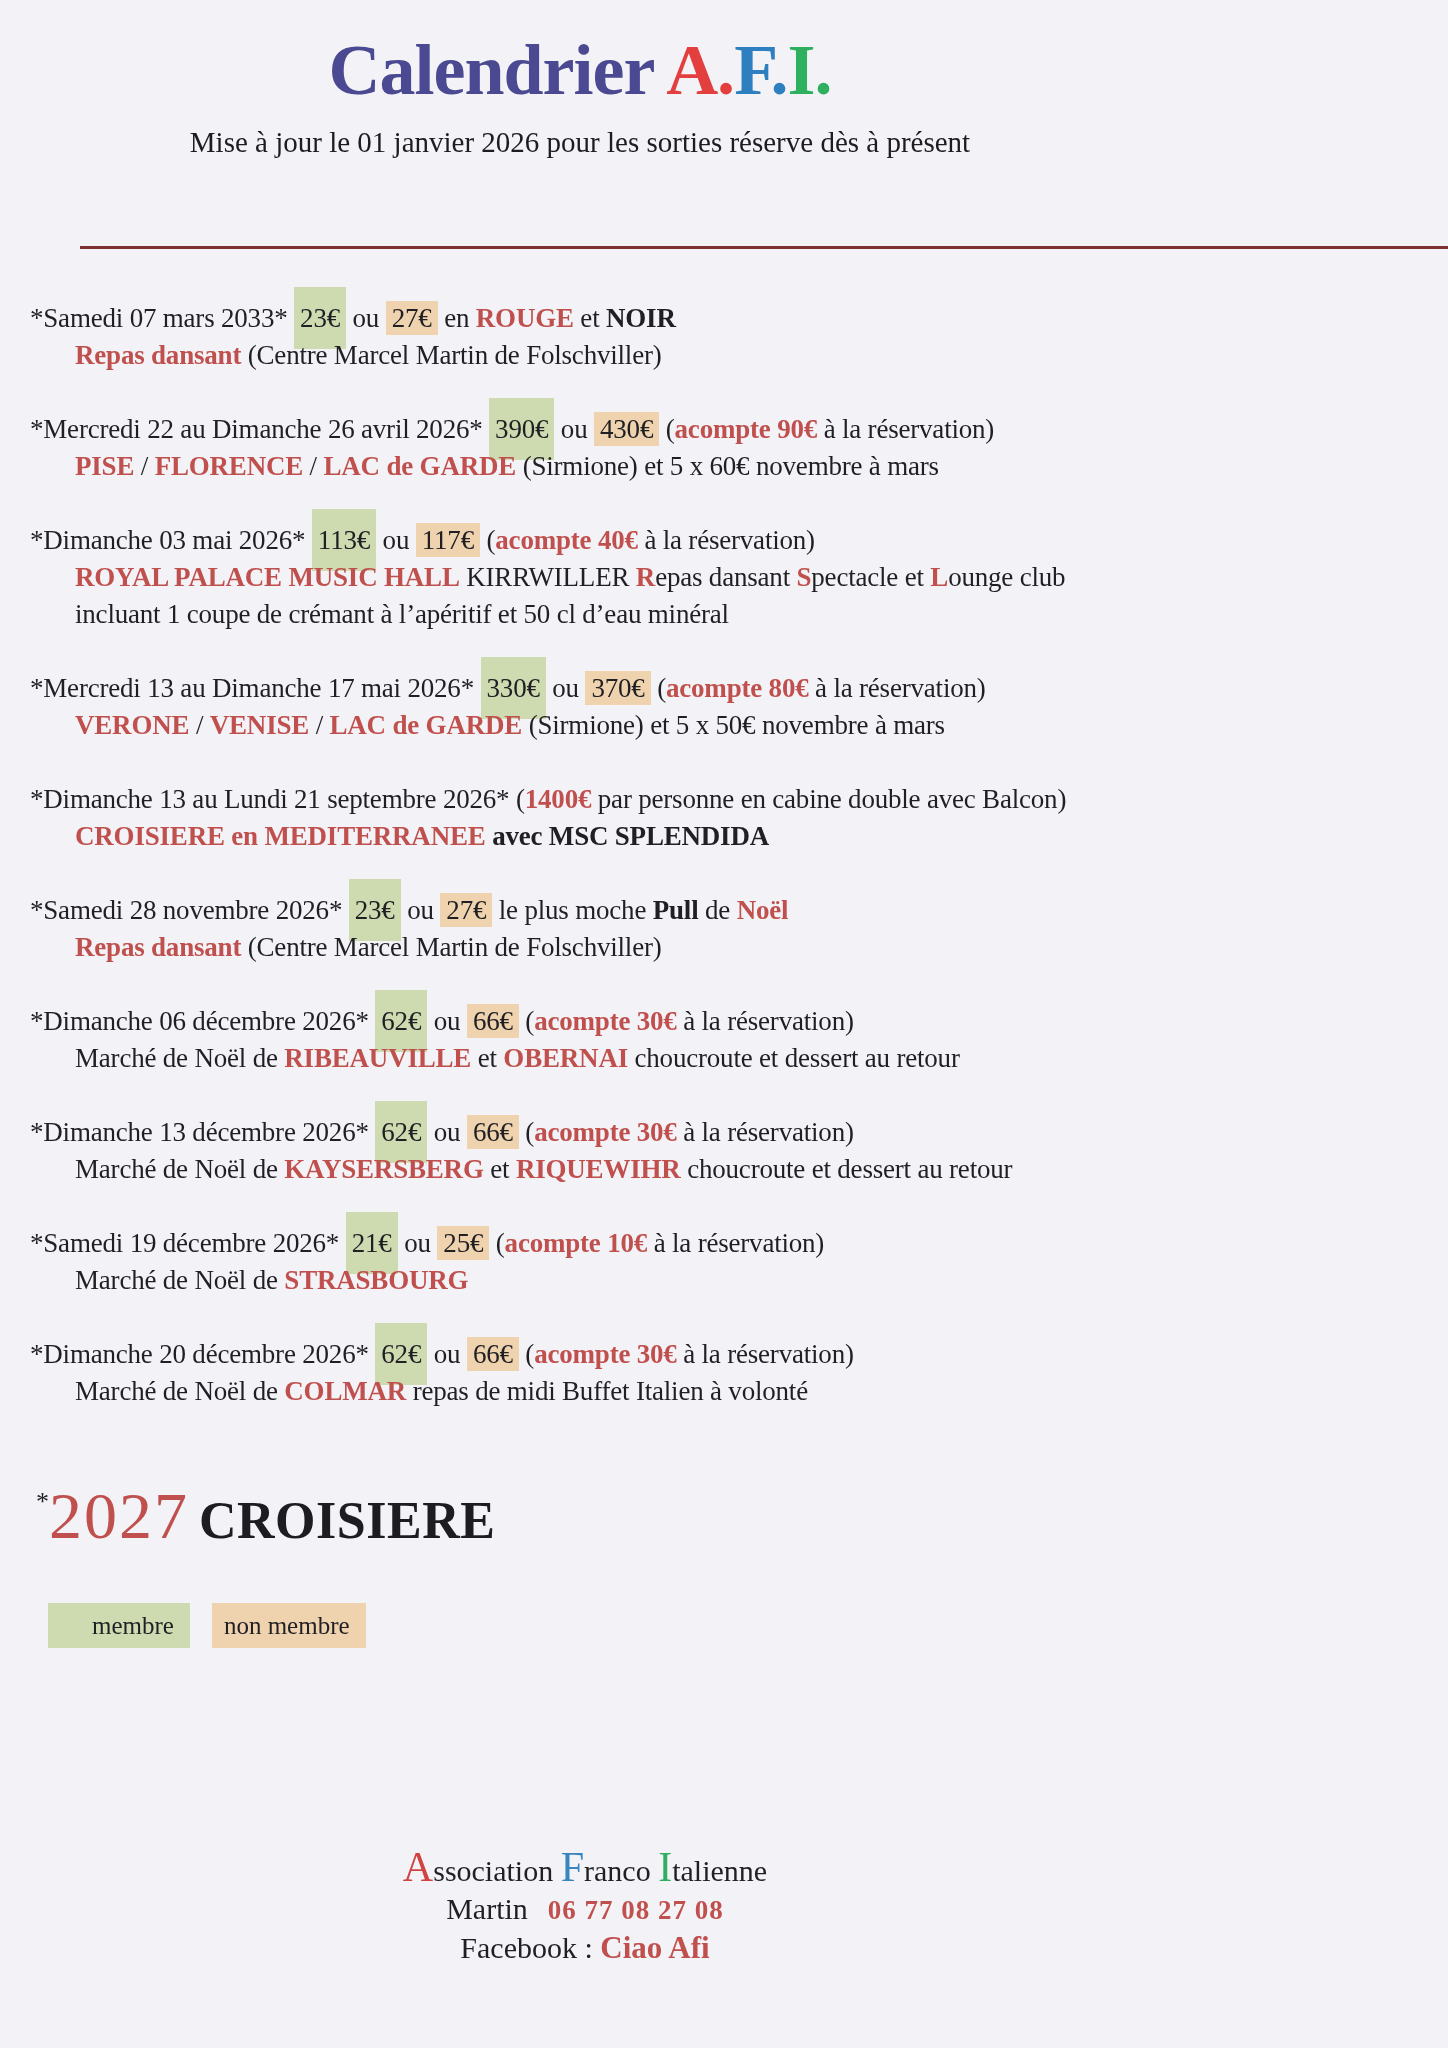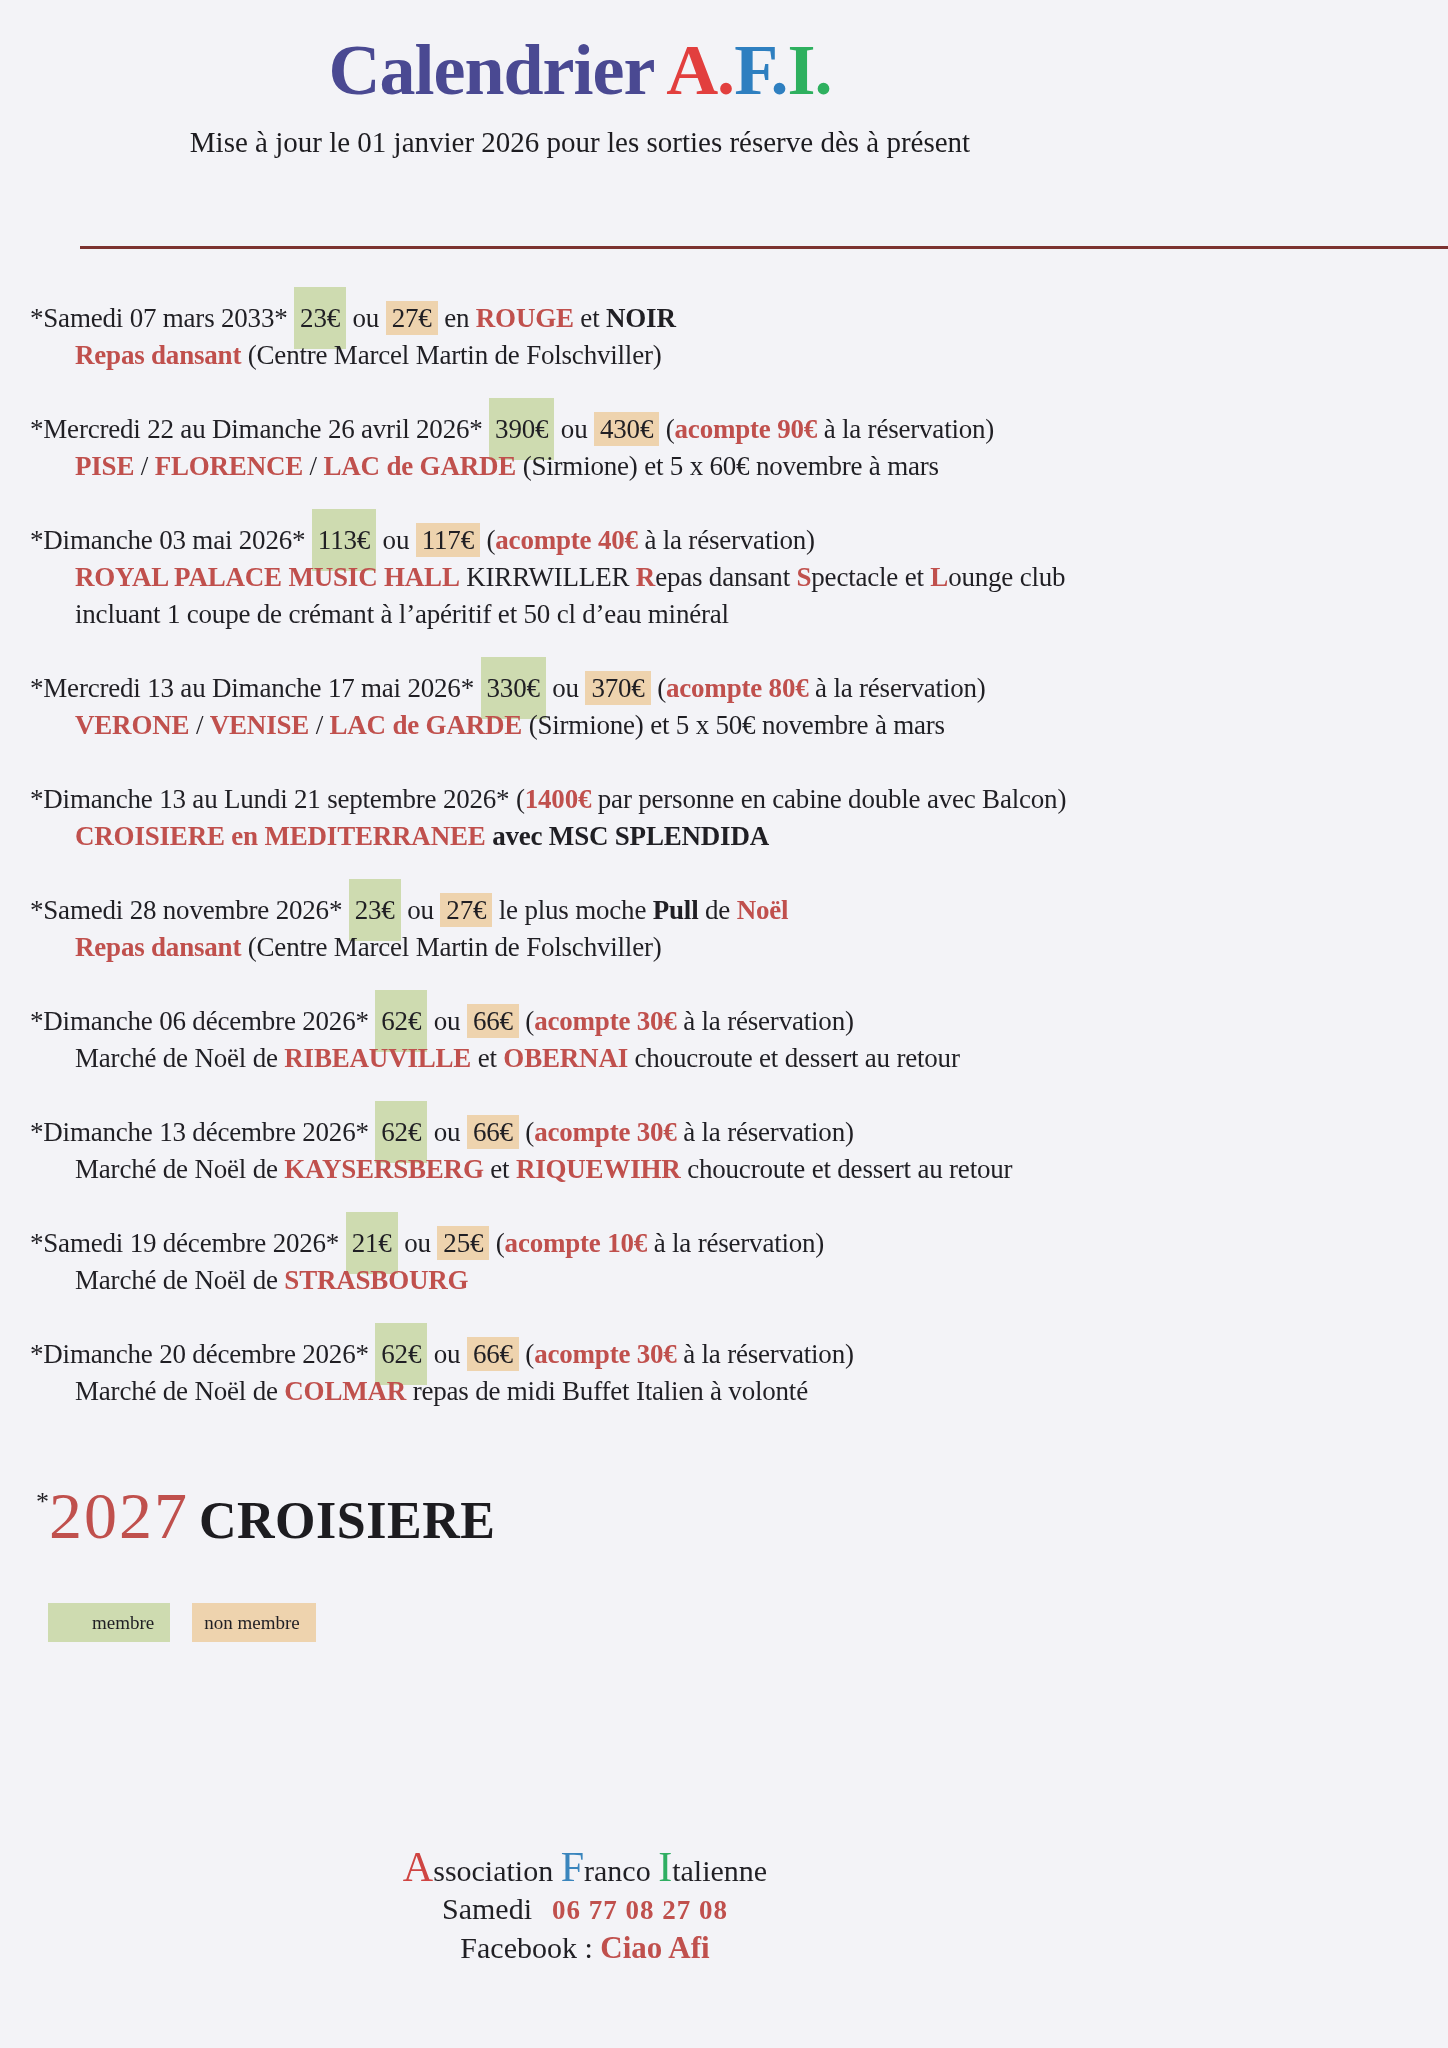--- a/index.html
+++ b/index.html
@@ -27,21 +27,21 @@
   .seg-b{font-weight:bold;}
   .seg-rb{font-weight:bold;color:#c0504d;}
   .seg-hlg{background:#cedbb0;padding:16px 6px;}
   .seg-hlt{background:#eed3ae;padding:2px 6px;text-align:right;}
   
   .heading-2027{position:absolute;top:1478px;left:36px;white-space:nowrap;}
   .star-2027{font-size:26px;vertical-align:28px;color:#201f24;}
   .year-2027{font-size:66px;color:#c0504d;letter-spacing:2px;}
   .label-2027{font-size:52px;font-weight:bold;color:#1d1c20;margin-left:10px;letter-spacing:0.5px;}
   
-  .legend{position:absolute;top:1612px;left:48px;font-size:19px;}
+  .legend{position:absolute;top:1612px;left:48px;font-size:25px;}
   .legend-member{background:#cedbb0;padding:9px 16px 9px 44px;}
   .legend-non-member{background:#eed3ae;padding:9px 16px 9px 12px;margin-left:22px;}
   
   .footer{position:absolute;top:1848px;left:0;width:1170px;text-align:center;font-size:30px;line-height:38px;}
   .seg-init-red{color:#cf4442;font-size:42px;}
   .seg-init-blue{color:#3a85bd;font-size:42px;}
   .seg-init-green{color:#2fae62;font-size:42px;}
   .phone{color:#c0504d;font-weight:bold;margin-left:20px;font-size:27px;letter-spacing:1px;}
   .email{color:#6c6aa4;font-weight:bold;font-size:31px;}
   .fb{color:#c0504d;font-weight:bold;font-size:31px;}
@@ -105,17 +105,17 @@
   <div class="heading-2027">
     <span class="star-2027">*</span><span class="year-2027">2027</span><span class="label-2027">CROISIERE</span>
   </div>
 
   <div class="legend">
     <span class="legend-member">membre</span><span class="legend-non-member">non membre</span>
   </div>
 
   <div class="footer">
     <div id="assoc-line"><span class="seg-init-red">A</span><span class="seg-plain">ssociation </span><span class="seg-init-blue">F</span><span class="seg-plain">ranco </span><span class="seg-init-green">I</span><span class="seg-plain">talienne</span></div>
-    <div><span>Samedi</span><span class="phone">06 77 08 27 08</span></div>
+    <div><span>Martin</span><span class="phone">06 77 08 27 08</span></div>
     <div><span>Facebook :</span> <span class="fb">Ciao Afi</span></div>
   </div>
 
 </div>
 
 </body></html>

